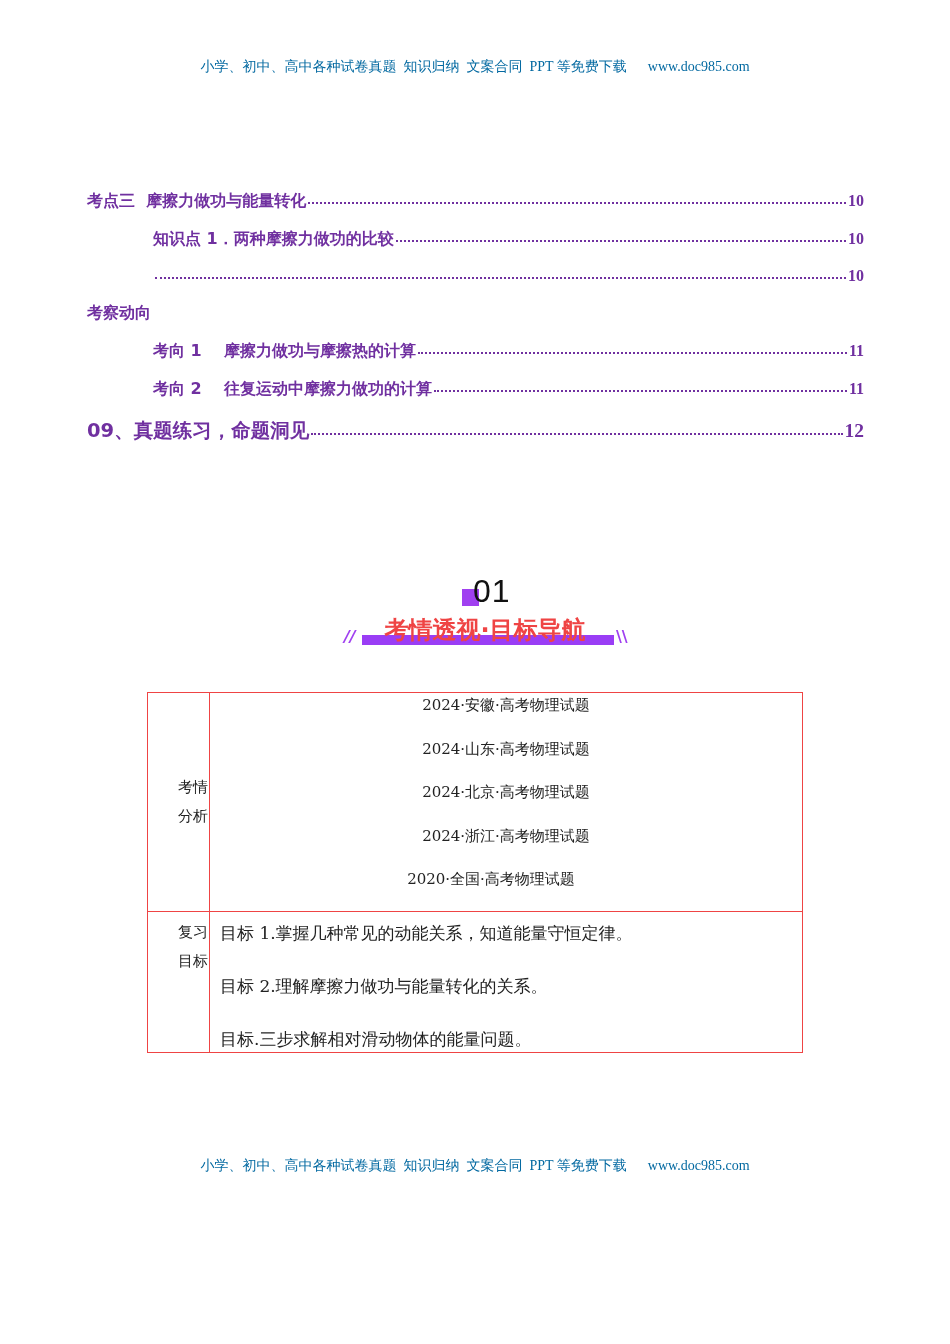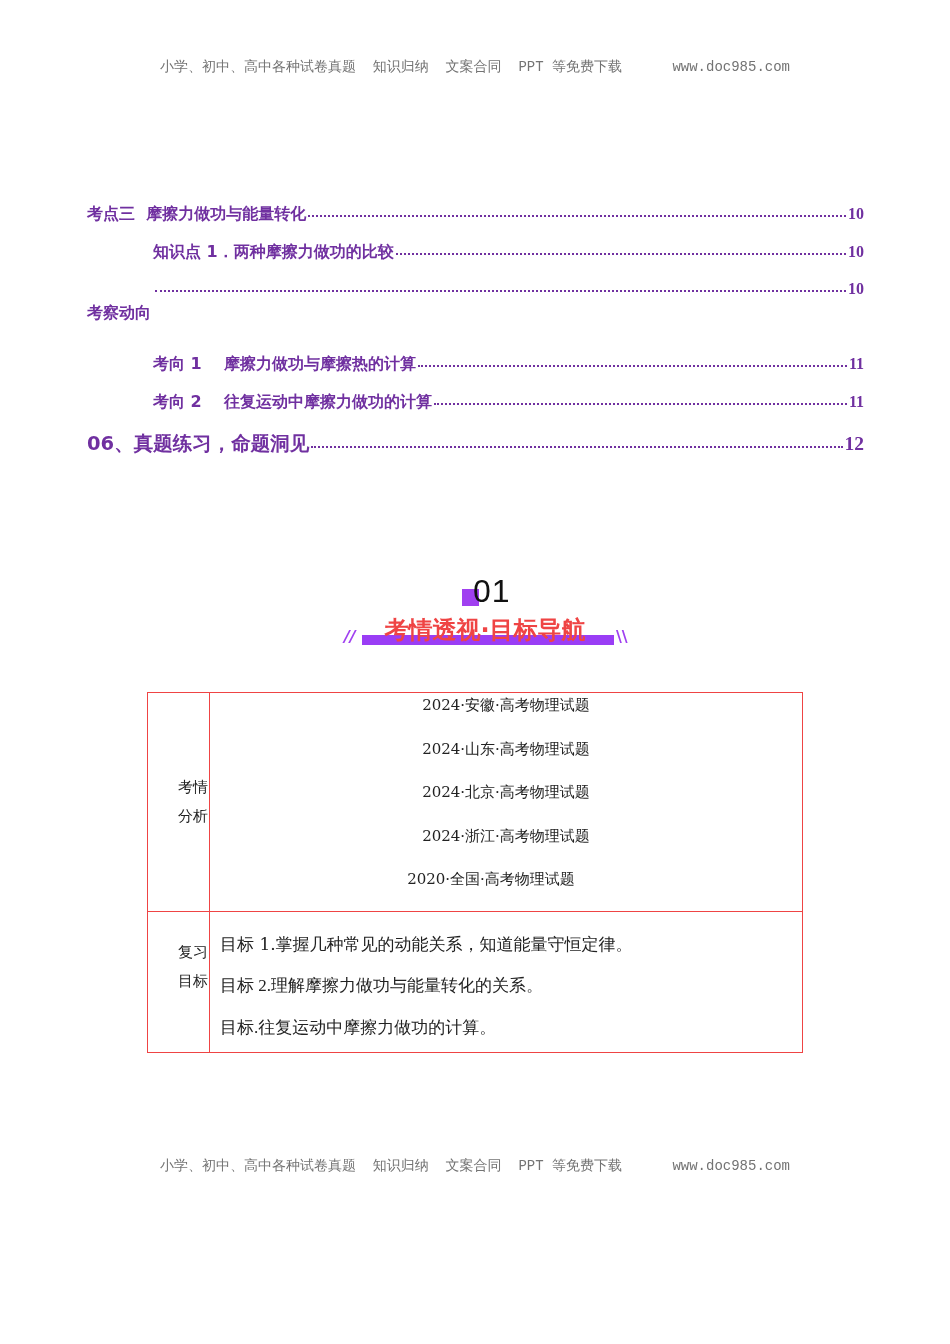--- a/index.html
+++ b/index.html
@@ -3,32 +3,31 @@
   <meta charset="utf-8">
   <style>
     html, body { margin: 0; padding: 0; background: #ffffff; }
     body {
       width: 950px; height: 1344px; position: relative; overflow: hidden;
       font-family: "DejaVu Serif", "Liberation Serif", serif;
       color: #222;
     }
     .page-header, .page-footer {
       position: absolute; left: 0; width: 950px; text-align: center;
-      font-size: 14px; color: #737373; white-space: pre;
-      font-family: Liberation Mono, monospace;
+      font-size: 14px; color: #0369a1; white-space: pre;
+      font-family: Liberation Serif, serif;
     }
     .page-header { top: 58px; }
     .page-footer { top: 1157px; }
 
     .toc { position: absolute; left: 0; top: 0; width: 950px; }
     .toc-row {
       position: absolute; display: flex; align-items: baseline;
       color: #7030a0; font-weight: bold;
       font-family: "DejaVu Sans", "Liberation Sans", sans-serif;
-      margin-top: 13px;
     }
     .toc-row .label { white-space: pre; flex: 0 0 auto; }
     .toc-row .leader {
       flex: 1 1 auto; overflow: hidden; white-space: nowrap;
       margin: 0 2px; position: relative; height: 1em;
     }
     .toc-row .leader::after {
       content: ""; position: absolute; left: 0; right: 0; bottom: 2px;
       border-bottom: 2px dotted #7030a0;
     }
@@ -65,21 +64,21 @@
       position: absolute; left: 147px; top: 692px; width: 656px;
       border-collapse: collapse; font-size: 15px; color: #222;
       font-family: "DejaVu Serif", "Liberation Serif", serif;
     }
     table.goals td { border: 1px solid #ef4444; vertical-align: middle; }
     td.head-cell { width: 59px; text-align: right; line-height: 29px; font-size: 15px; }
     td.exam-cell { height: 216px; text-align: center; padding: 0; }
     .exam-line { height: 43.5px; line-height: 24px; }
     td.target-cell { height: 140px; padding: 0 0 0 10px; vertical-align: top; }
     .target-line { font-size: 17px; line-height: 24px; margin-top: 8px; }
-    .target-line + .target-line { margin-top: 18px; font-family: Liberation Serif, serif; }
+    .target-line + .target-line { margin-top: 29px; }
   </style>
 </head>
 <body>
 
 <div class="page-header">小学、初中、高中各种试卷真题  知识归纳  文案合同  PPT 等免费下载      www.doc985.com</div>
 
 <div class="toc">
   <div class="toc-row lvl1" style="top:190px">
     <span class="label">考点三  摩擦力做功与能量转化</span>
     <span class="leader"></span>
@@ -99,21 +98,21 @@
     <span class="label">考向 1    摩擦力做功与摩擦热的计算</span>
     <span class="leader"></span>
     <span class="page">11</span>
   </div>
   <div class="toc-row lvl2" style="top:378px">
     <span class="label">考向 2    往复运动中摩擦力做功的计算</span>
     <span class="leader"></span>
     <span class="page">11</span>
   </div>
   <div class="toc-row lvl0" style="top:417px">
-    <span class="label">06、真题练习，命题洞见</span>
+    <span class="label">09、真题练习，命题洞见</span>
     <span class="leader"></span>
     <span class="page">12</span>
   </div>
 </div>
 
 <div class="sec-badge">
   <div class="sec-square"></div>
   <div class="sec-num">01</div>
   <div class="sec-bar"></div>
   <div class="slash-left">//</div>
@@ -130,26 +129,26 @@
     </td>
     <td class="exam-cell">
       <div class="exam-line">2024·安徽·高考物理试题</div>
       <div class="exam-line">2024·山东·高考物理试题</div>
       <div class="exam-line">2024·北京·高考物理试题</div>
       <div class="exam-line">2024·浙江·高考物理试题</div>
       <div class="exam-line" style="text-indent:-30px">2020·全国·高考物理试题</div>
     </td>
   </tr>
   <tr>
-    <td class="head-cell" style="vertical-align:top; padding-top:26px;">
+    <td class="head-cell" style="vertical-align:top; padding-top:6px;">
       <div>复习</div>
       <div>目标</div>
     </td>
     <td class="target-cell">
       <div class="target-line">目标 1.掌握几种常见的动能关系，知道能量守恒定律。</div>
       <div class="target-line">目标 2.理解摩擦力做功与能量转化的关系。</div>
-      <div class="target-line">目标.往复运动中摩擦力做功的计算。</div>
+      <div class="target-line">目标.三步求解相对滑动物体的能量问题。</div>
     </td>
   </tr>
 </tbody>
   </table>
 
 <div class="page-footer">小学、初中、高中各种试卷真题  知识归纳  文案合同  PPT 等免费下载      www.doc985.com</div>
 
 </body></html>

